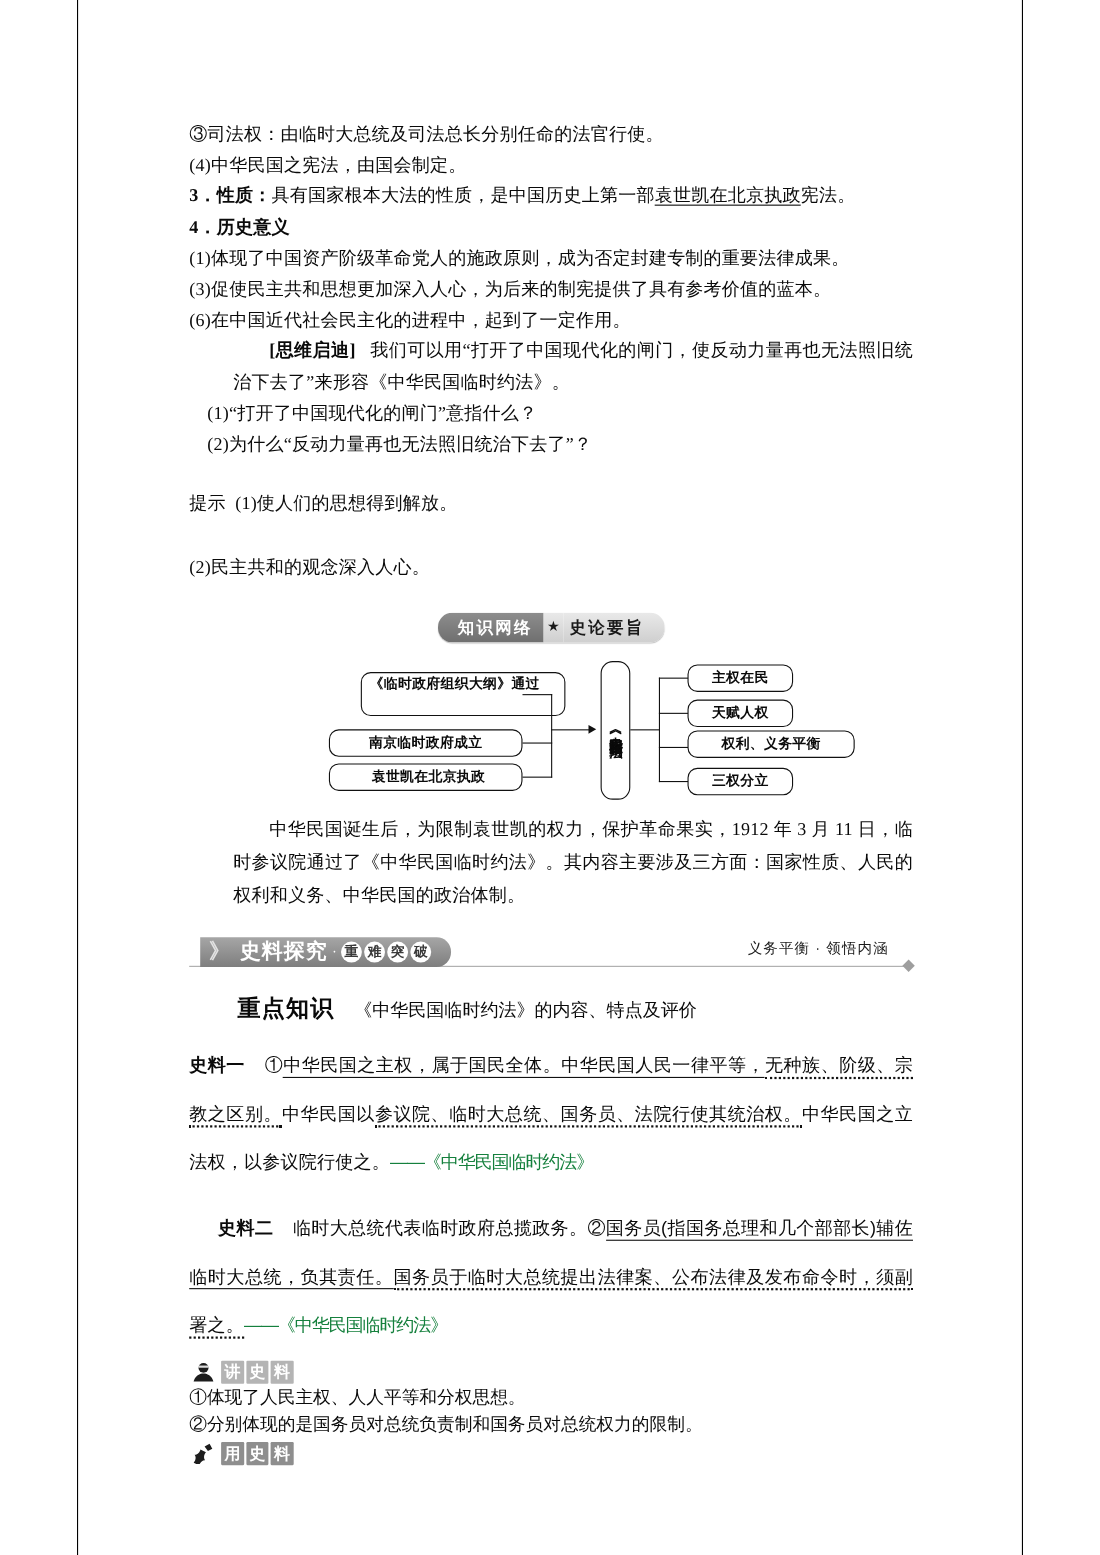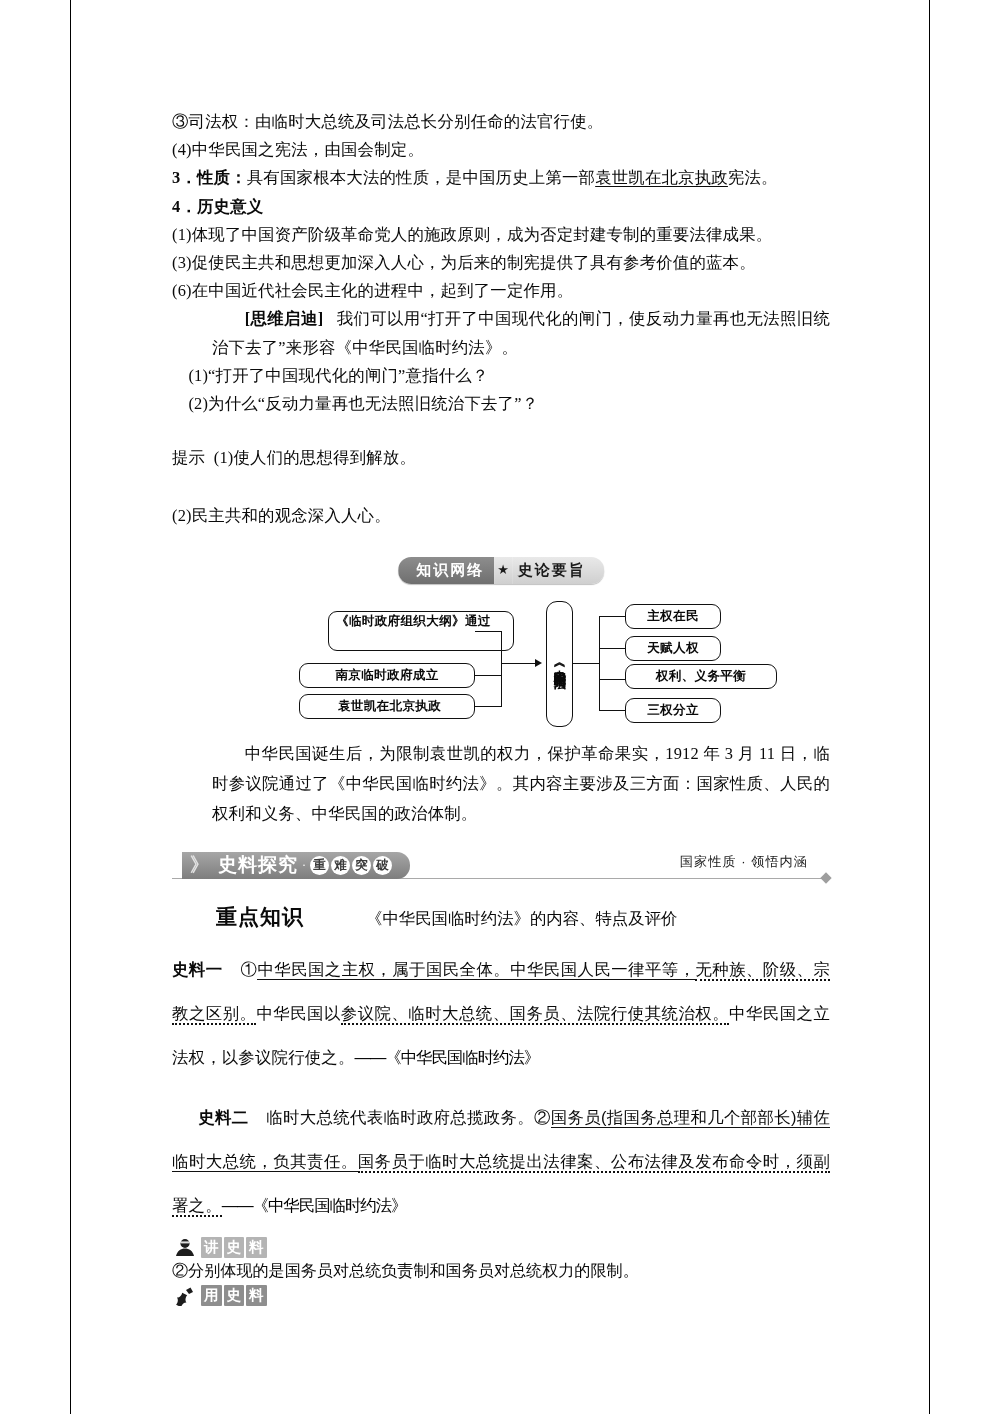--- a/index.html
+++ b/index.html
@@ -213,21 +213,20 @@
     background: #9e9e9e;
     transform: rotate(45deg);
   }
 
   
   .zd-row {
     margin-top: 14px;
     display: flex;
     align-items: baseline;
     padding-left: 44px;
-    gap: 44px;
   }
   .zd-title {
     font-size: 21px;
     font-weight: bold;
     letter-spacing: 1px;
     font-family: "Liberation Sans", sans-serif;
   }
   .zd-sub {
     font-size: 16.4px;
     margin-left: 18px;
@@ -244,21 +243,21 @@
   }
   .shiliao .lead { font-weight: bold; margin-right: 8px; }
   .usolid {
     border-bottom: 1.4px solid #111;
     padding-bottom: 1px;
   }
   .udot {
     border-bottom: 2px dotted #111;
     padding-bottom: 1px;
   }
-  .src { color: #000000; }
+  .src { color: #15803d; }
   .emdash { letter-spacing: -1px; }
 
   
   .tag-row {
     display: flex;
     align-items: center;
     margin-top: 10px;
   }
   .tag-row.tight { margin-top: 2px; }
   .tag-icon {
@@ -377,21 +376,21 @@
       <div class="sl-rule"></div>
       <div class="sl-tab">
         <span class="chev">》</span>
         <span class="sl-title">史料探究</span>
         <span class="sl-dot">·</span>
         <span class="circ">重</span>
         <span class="circ">难</span>
         <span class="circ">突</span>
         <span class="circ">破</span>
       </div>
-      <div class="sl-right">国家性质 · 领悟内涵</div>
+      <div class="sl-right">义务平衡 · 领悟内涵</div>
       <div class="sl-diamond"></div>
     </div>
 
     <div class="zd-row">
       <span class="zd-title">重点知识</span>
       <span class="zd-sub">《中华民国临时约法》的内容、特点及评价</span>
     </div>
 
     <div class="shiliao">
       <span class="lead">史料一</span>&nbsp;&nbsp;<span>①</span><span class="usolid">中华民国之主权，属于国民全体。</span><span class="usolid">中华民国人民一律平等，</span><span class="udot">无种族、阶级、宗教之区别。</span><span>中华民国以</span><span class="udot">参议院、临时大总统、国务员、法院行使其统治权。</span><span>中华民国之立法权，以参议院行使之。</span><span class="src emdash">——《中华民国临时约法》</span>
@@ -407,20 +406,21 @@
           <ellipse cx="13" cy="6.5" rx="4.6" ry="4.4" fill="#1d1d1d"></ellipse>
           <path d="M4 19c1.2-5 5-7.4 9-7.4S20.8 14 22 19z" fill="#1d1d1d"></path>
           <rect x="8.4" y="4.4" width="9.2" height="2" fill="#fff" opacity=".85"></rect>
         </svg>
       </span>
       <span class="tag-box">讲</span>
       <span class="tag-box">史</span>
       <span class="tag-box">料</span>
     </div>
 
+    <p class="note">①体现了人民主权、人人平等和分权思想。</p>
     <p class="note">②分别体现的是国务员对总统负责制和国务员对总统权力的限制。</p>
 
     <div class="tag-row tight">
       <span class="tag-icon">
         <svg viewBox="0 0 26 20" width="26" height="20" aria-hidden="true">
           <path d="M2 16.5c2-1 4-4 3-6.5 2.5 1 5.5-1 6.5-3l4 4c-2 1-4 4-3 6.5-2.5-1-5.5 1-6.5 3z" fill="#1d1d1d" transform="rotate(-18 10 11)"></path>
           <path d="M14 4l4.5-2.5L21 6l-4 2z" fill="#1d1d1d"></path>
         </svg>
       </span>
       <span class="tag-box dark">用</span>

